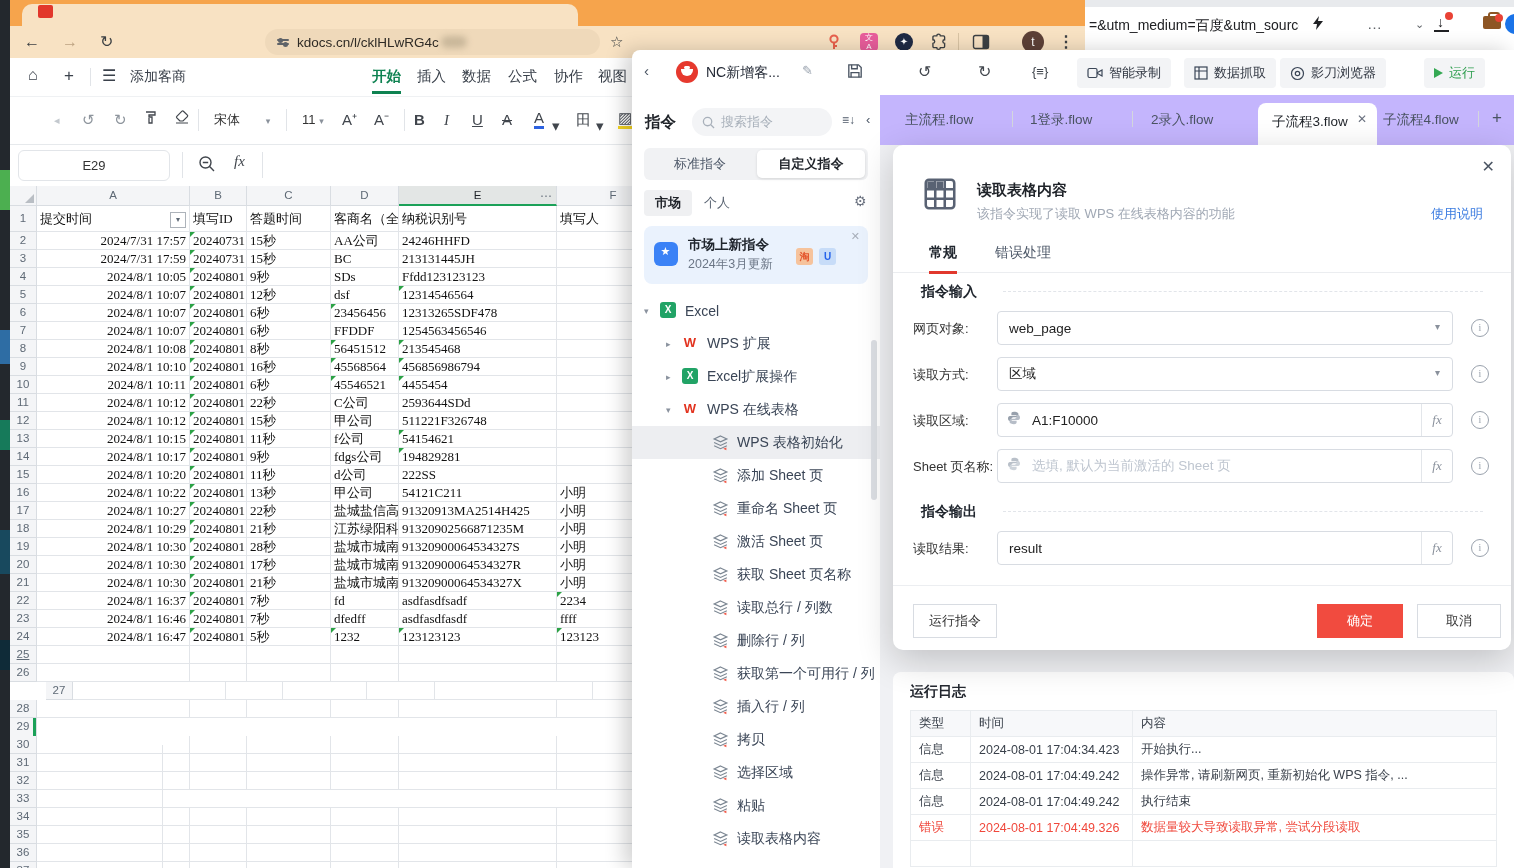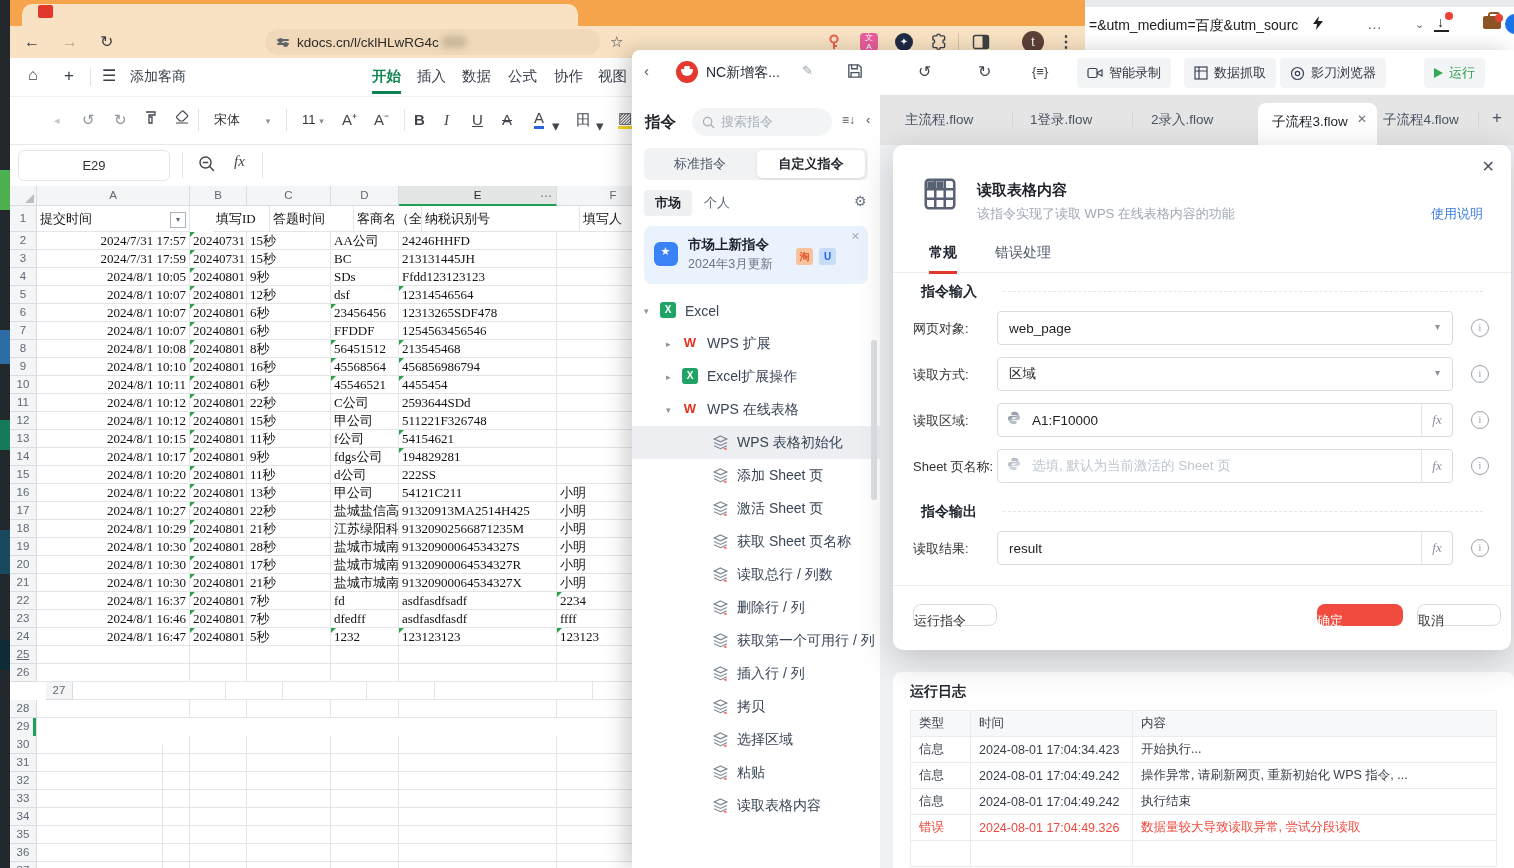--- a/index.html
+++ b/index.html
@@ -102,21 +102,21 @@
   .icw{display:block;width:16px;height:16px;color:#E2331F;font-weight:bold;font-size:13px;text-align:center;line-height:16px;}
   #scrollthumb{position:absolute;right:3px;top:290px;width:6px;height:160px;background:#DCDFE4;border-radius:3px;}
   
   #flow{position:absolute;left:248px;top:0;width:634px;height:818px;}
   #ftools{position:absolute;left:0;top:0;width:100%;height:45px;background:#fff;border-bottom:1px solid #EDEFF2;}
   #ftools .fi{position:absolute;top:12px;font-size:16px;color:#41464D;}
   .toolbtn{position:absolute;top:8px;height:30px;background:#F3F4F6;border-radius:4px;display:flex;align-items:center;padding:0 10px;font-size:13px;color:#2F3540;box-sizing:border-box;}
   .toolbtn svg{margin-right:6px;}
   #runbtn .play{width:0;height:0;border-left:9px solid #34A853;border-top:5.5px solid transparent;border-bottom:5.5px solid transparent;margin-right:6px;}
   #runbtn{color:#2E9E4F;}
-  #ftabs{position:absolute;left:0;top:45px;width:100%;height:50px;background:#e5e5e5;}
+  #ftabs{position:absolute;left:0;top:45px;width:100%;height:50px;background:#c4b5fd;}
   .ftab{position:absolute;top:16px;font-size:13.5px;color:#4A5362;white-space:nowrap;}
   .ftab-sep{position:absolute;top:16px;width:1px;height:16px;background:#D3D7DD;}
   #activetab{position:absolute;left:378px;top:8px;width:119px;height:42px;background:#fff;border-radius:8px 8px 0 0;}
   #activetab .lbl{position:absolute;left:14px;top:10px;font-size:13.5px;color:#1F2329;}
   #activetab .x{position:absolute;right:10px;top:9px;color:#6B7280;font-size:12px;}
   #plus{position:absolute;left:612px;top:13px;font-size:17px;color:#4A5362;}
   #canvas{position:absolute;left:0;top:95px;width:100%;height:723px;background:#F0F1F4;}
   
   #logcard{position:absolute;left:13px;top:622px;width:621px;height:196px;background:#fff;border-radius:8px 8px 0 0;}
   #logcard .lt{position:absolute;left:17px;top:11px;font-size:14px;font-weight:bold;color:#23272F;}
@@ -138,21 +138,21 @@
   .frow{position:absolute;left:0;width:100%;height:34px;}
   .frow .flabel{position:absolute;left:20px;top:9px;font-size:13px;color:#333;}
   .ctrl{position:absolute;left:104px;top:0;width:456px;height:34px;border:1px solid #D8DCE2;border-radius:4px;box-sizing:border-box;display:flex;align-items:center;}
   .ctrl .val{font-size:13.5px;color:#222;margin-left:11px;white-space:nowrap;overflow:hidden;}
   .ctrl .val.ph{color:#BFC6D0;}
   .ctrl .cv{position:absolute;right:12px;top:9px;color:#8A919C;font-size:10px;}
   .ctrl .fx{position:absolute;right:0;top:0;width:30px;height:32px;border-left:1px solid #E3E6EA;font-family:"Liberation Serif",serif;font-style:italic;color:#8A919C;font-size:13px;text-align:center;line-height:32px;}
   .ctrl .py{margin-left:9px;flex:0 0 14px;}
   .info{position:absolute;left:578px;top:8px;width:16px;height:16px;border:1px solid #9AA2AD;border-radius:50%;color:#9AA2AD;font-size:10px;text-align:center;line-height:15px;font-family:"Liberation Serif",serif;}
   #dfoot{position:absolute;left:0;top:440px;width:100%;height:65px;border-top:1px solid #ECEEF1;}
-  .btn{position:absolute;top:18px;height:22px;border-radius:8px;box-sizing:border-box;font-size:13px;line-height:32px;}
+  .btn{position:absolute;top:18px;height:34px;border-radius:0;box-sizing:border-box;font-size:13px;text-align:center;line-height:32px;}
   #btnrun{left:20px;width:84px;border:1px solid #D8DCE2;color:#333;}
   #btnok{left:424px;width:86px;background:#F14B3F;color:#fff;line-height:34px;}
   #btncancel{left:524px;width:84px;border:1px solid #D8DCE2;color:#333;}
 </style>
 </head>
 <body>
 
 <div id="stage">
 
   <div id="desktop">
@@ -264,21 +264,21 @@
             <div class="cell hd" style="width: 153px; line-height: 19px; flex: 0 0 153px;">A</div>
             <div class="cell hd" style="width: 57px; line-height: 19px; flex: 0 0 57px;">B</div>
             <div class="cell hd" style="width: 84px; line-height: 19px; flex: 0 0 84px;">C</div>
             <div class="cell hd" style="width: 68px; line-height: 19px; flex: 0 0 68px;">D</div>
             <div class="cell hd colE" style="width: 158px; line-height: 19px; flex: 0 0 158px;">E<span class="dots-e">⋯</span></div>
             <div class="cell hd" style="width: 113px; line-height: 19px; flex: 0 0 113px;">F</div>
           </div>
           <div class="srow" style="height: 26px;">
             <div class="cell hd" style="width: 27px; line-height: 25px; flex: 0 0 27px;">1</div>
             <div class="cell " style="width: 153px; line-height: 25px; flex: 0 0 153px;">提交时间<span class="filterbox">▾</span></div>
-            <div class="cell " style="width: 57px; line-height: 25px; flex: 0 0 57px; margin-left: 23px;">填写ID</div>
+            <div class="cell " style="width: 57px; line-height: 25px; flex: 0 0 57px;">填写ID</div>
             <div class="cell " style="width: 84px; line-height: 25px; flex: 0 0 84px;">答题时间</div>
             <div class="cell " style="width: 68px; line-height: 25px; flex: 0 0 68px;">客商名（全</div>
             <div class="cell " style="width: 158px; line-height: 25px; flex: 0 0 158px;">纳税识别号</div>
             <div class="cell " style="width: 113px; line-height: 25px; flex: 0 0 113px;">填写人</div>
           </div>
           <div class="srow" style="height: 18px;">
             <div class="cell hd" style="width: 27px; line-height: 17px; flex: 0 0 27px;">2</div>
             <div class="cell ra" style="width: 153px; line-height: 17px; flex: 0 0 153px;">2024/7/31 17:57</div>
             <div class="cell  tri" style="width: 57px; line-height: 17px; flex: 0 0 57px;">20240731</div>
             <div class="cell " style="width: 84px; line-height: 17px; flex: 0 0 84px;">15秒</div>
@@ -549,21 +549,21 @@
           </div>
           <div class="srow" style="height: 18px;">
             <div class="cell hd" style="width: 27px; line-height: 17px; flex: 0 0 27px;">32</div>
             <div class="cell " style="width: 153px; line-height: 17px; flex: 0 0 153px;"></div>
             <div class="cell " style="width: 57px; line-height: 17px; flex: 0 0 57px;"></div>
             <div class="cell " style="width: 84px; line-height: 17px; flex: 0 0 84px;"></div>
             <div class="cell " style="width: 68px; line-height: 17px; flex: 0 0 68px;"></div>
             <div class="cell " style="width: 158px; line-height: 17px; flex: 0 0 158px;"></div>
             <div class="cell " style="width: 113px; line-height: 17px; flex: 0 0 113px;"></div>
           </div>
-          <div class="srow" style="height: 18px;">
+          <div class="srow" style="height: 18px; align-items: flex-end;">
             <div class="cell hd" style="width: 27px; line-height: 17px; flex: 0 0 27px;">33</div>
             <div class="cell " style="width: 153px; line-height: 17px; flex: 0 0 153px;"></div>
             <div class="cell " style="width: 57px; line-height: 17px; flex: 0 0 57px;"></div>
             <div class="cell " style="width: 84px; line-height: 17px; flex: 0 0 84px;"></div>
             <div class="cell " style="width: 68px; line-height: 17px; flex: 0 0 68px;"></div>
             <div class="cell " style="width: 158px; line-height: 17px; flex: 0 0 158px;"></div>
             <div class="cell " style="width: 113px; line-height: 17px; flex: 0 0 113px;"></div>
           </div>
           <div class="srow" style="height: 18px;">
             <div class="cell hd" style="width: 27px; line-height: 17px; flex: 0 0 27px;">34</div>
@@ -708,20 +708,30 @@
           </div>
           <div class="trow" style="padding-left: 64px;">
             <span class="arr"></span>
             <span class="tic"><svg width="17" height="17" viewBox="0 0 16 16">
                 <path d="M8 1.8l6 2.8-6 2.8-6-2.8z" fill="none" stroke="#7C8793" stroke-width="1.1"></path>
                 <path d="M2 8l6 2.8L14 8" fill="none" stroke="#7C8793" stroke-width="1.1"></path>
                 <path d="M2 11l6 2.8 6-2.8" fill="none" stroke="#7C8793" stroke-width="1.1"></path>
                 <path d="M10.5 13.8l3-1.2v2.6z" fill="#F25B4B"></path>
               </svg></span>
             <span>添加 Sheet 页</span>
+          </div>
+          <div class="trow" style="padding-left: 64px;">
+            <span class="arr"></span>
+            <span class="tic"><svg width="17" height="17" viewBox="0 0 16 16">
+                <path d="M8 1.8l6 2.8-6 2.8-6-2.8z" fill="none" stroke="#7C8793" stroke-width="1.1"></path>
+                <path d="M2 8l6 2.8L14 8" fill="none" stroke="#7C8793" stroke-width="1.1"></path>
+                <path d="M2 11l6 2.8 6-2.8" fill="none" stroke="#7C8793" stroke-width="1.1"></path>
+                <path d="M10.5 13.8l3-1.2v2.6z" fill="#F25B4B"></path>
+              </svg></span>
+            <span>重命名 Sheet 页</span>
           </div>
           <div class="trow" style="padding-left: 64px;">
             <span class="arr"></span>
             <span class="tic"><svg width="17" height="17" viewBox="0 0 16 16">
                 <path d="M8 1.8l6 2.8-6 2.8-6-2.8z" fill="none" stroke="#7C8793" stroke-width="1.1"></path>
                 <path d="M2 8l6 2.8L14 8" fill="none" stroke="#7C8793" stroke-width="1.1"></path>
                 <path d="M2 11l6 2.8 6-2.8" fill="none" stroke="#7C8793" stroke-width="1.1"></path>
                 <path d="M10.5 13.8l3-1.2v2.6z" fill="#F25B4B"></path>
               </svg></span>
             <span>激活 Sheet 页</span>

